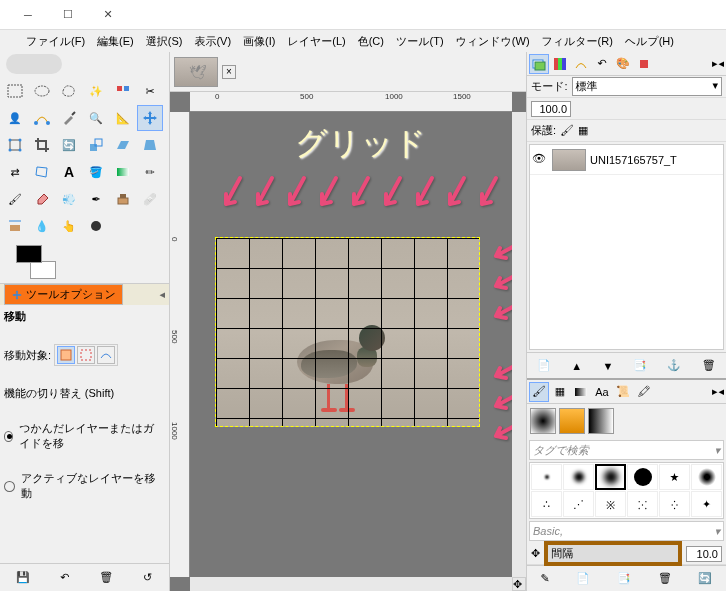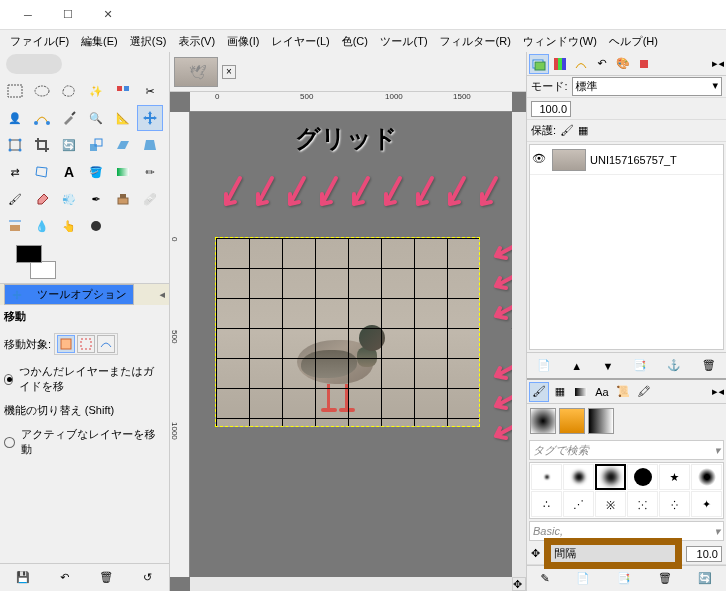--- a/index.html
+++ b/index.html
@@ -1,36 +1,36 @@
 <!DOCTYPE html>
 <html><head>
 <meta charset="utf-8">
 <style>
 *{margin:0;padding:0;box-sizing:border-box;font-family:"MS Gothic","Meiryo",sans-serif;font-size:11px}
 body{background:#f0f0f0;width:726px;height:591px;overflow:hidden}
 .titlebar{height:30px;background:#fff;display:flex;align-items:center;padding:0 8px;border-bottom:1px solid #ddd}
 .titlebar-title{flex:1;color:#444}
 .titlebar-btn{width:40px;height:28px;display:flex;align-items:center;justify-content:center;color:#444}
-.menubar{height:22px;background:#f0f0f0;display:flex;align-items:center;padding:0 4px}
+.menubar{height:22px;background:#f0f0f0;display:flex;align-items:center;padding:0 20px}
 .menubar-item{padding:3px 6px;color:#000}
 .main{display:flex;height:539px}
 .left-panel{width:170px;background:#f0f0f0;border-right:1px solid #ccc;display:flex;flex-direction:column}
 .toolbox-header{height:24px;display:flex;align-items:center;padding:2px}
 .wilber{width:56px;height:20px;background:#ddd;border-radius:10px;margin-left:4px}
 .tool-grid{display:grid;grid-template-columns:repeat(6,26px);gap:1px;padding:2px}
 .tool{width:26px;height:26px;display:flex;align-items:center;justify-content:center;border:1px solid transparent}
 .tool.sel{background:#cde;border:1px solid #7af}
 .tool svg{width:18px;height:18px}
 .fg-bg{margin:4px;position:relative;width:40px;height:34px}
 .fg-sw{position:absolute;width:26px;height:18px;background:#000;border:1px solid #999;top:0;left:12px}
 .bg-sw{position:absolute;width:26px;height:18px;background:#fff;border:1px solid #999;bottom:0;left:26px}
 .opt-header{height:22px;border-top:1px solid #ccc;display:flex;align-items:center;padding:2px 4px;background:#ece9d8}
-.opt-header .tab{border:1px solid #bbb;padding:2px 6px;background:#3b82f6;display:flex;align-items:center;gap:14px}
+.opt-header .tab{border:1px solid #bbb;padding:2px 6px;background:#f97316;display:flex;align-items:center;gap:3px}
 .opt-body{flex:1;padding:4px;font-size:11px}
-.opt-row{margin:9px 0;display:flex;align-items:center;gap:3px}
+.opt-row{margin:20px 0;display:flex;align-items:center;gap:3px}
 .opt-box{border:1px solid #ccc;padding:1px;display:inline-flex}
 .opt-btn{width:18px;height:18px;border:1px solid #bbb;display:flex;align-items:center;justify-content:center;margin:0 1px}
 .opt-btn.sel{background:#cde;border-color:#7af}
 .radio{width:11px;height:11px;border:1px solid #666;border-radius:50%;display:inline-block;margin-right:3px;position:relative}
 .radio.checked::after{content:"";position:absolute;width:5px;height:5px;background:#000;border-radius:50%;top:2px;left:2px}
 .bottom-icons{height:28px;border-top:1px solid #ccc;display:flex;align-items:center;justify-content:space-around;padding:2px}
 .center{flex:1;background:#787878;display:flex;flex-direction:column;position:relative}
 .img-tab{height:40px;background:#f0f0f0;display:flex;align-items:center;padding:4px;gap:4px;border-bottom:1px solid #ccc}
 .thumb{width:44px;height:30px;border:1px solid #999;background:linear-gradient(#c8c0b8,#a8a098);position:relative}
 .thumb::after{content:"🕊";position:absolute;font-size:14px;top:6px;left:14px;color:#888}
@@ -44,21 +44,21 @@
 .pigeon{position:absolute;bottom:10px;left:65px;width:110px;height:95px}
 .body-bird{position:absolute;bottom:32px;left:16px;width:76px;height:44px;background:linear-gradient(150deg,#8a8278 0%,#a69a8c 40%,#887c70 100%);border-radius:50% 40% 45% 50%}
 .head{position:absolute;top:4px;right:6px;width:26px;height:26px;background:linear-gradient(135deg,#3b4a3e 0%,#5e5248 100%);border-radius:50%}
 .neck{position:absolute;top:26px;right:14px;width:20px;height:20px;background:linear-gradient(#4a5647,#847a68);border-radius:40%}
 .wing{position:absolute;bottom:38px;left:20px;width:56px;height:28px;background:linear-gradient(#6a6458,#8a8478);border-radius:50% 40% 50% 40%}
 .leg1{position:absolute;bottom:6px;left:46px;width:3px;height:26px;background:#d8544c}
 .leg2{position:absolute;bottom:6px;left:64px;width:3px;height:26px;background:#d8544c}
 .foot1{position:absolute;bottom:4px;left:40px;width:16px;height:4px;background:#d8544c;border-radius:2px}
 .foot2{position:absolute;bottom:4px;left:58px;width:16px;height:4px;background:#d8544c;border-radius:2px}
 .grid-overlay{position:absolute;inset:0;background-image:linear-gradient(#000 1px,transparent 1px),linear-gradient(90deg,#000 1px,transparent 1px);background-size:33px 30px}
-.annot{position:absolute;font-size:25px;font-weight:bold;color:#000000;text-shadow:1px 1px 2px #fff}
+.annot{position:absolute;font-size:32px;font-weight:normal;color:#fef9c3;text-shadow:1px 1px 2px #fff}
 .arrow{position:absolute;width:24px;height:40px}
 .arrow svg{width:100%;height:100%;filter:drop-shadow(1px 1px 1px rgba(0,0,0,0.3))}
 .scroll-v{position:absolute;top:20px;right:0;width:14px;bottom:14px;background:#e8e8e8}
 .scroll-h{position:absolute;bottom:0;left:20px;right:14px;height:14px;background:#e8e8e8}
 .nav-btn{position:absolute;bottom:0;right:0;width:14px;height:14px;background:#e8e8e8;border:1px solid #ccc}
 .status{height:24px;background:#f0f0f0;border-top:1px solid #ccc;display:flex;align-items:center;gap:4px;padding:2px 4px}
 .status-sel{width:48px;height:18px;border:1px solid #999;background:#fff;font-size:10px;padding:1px}
 .status-txt{flex:1;border:1px solid #ccc;padding:2px;background:#fff;font-size:10px;overflow:hidden;white-space:nowrap}
 .right-panel{width:200px;background:#f0f0f0;border-left:1px solid #ccc;display:flex;flex-direction:column}
 .dock-tabs{height:24px;display:flex;align-items:center;gap:1px;padding:2px;border-bottom:1px solid #ccc}
@@ -91,22 +91,22 @@
 
 <div class="menubar">
   <span class="menubar-item">ファイル(F)</span>
   <span class="menubar-item">編集(E)</span>
   <span class="menubar-item">選択(S)</span>
   <span class="menubar-item">表示(V)</span>
   <span class="menubar-item">画像(I)</span>
   <span class="menubar-item">レイヤー(L)</span>
   <span class="menubar-item">色(C)</span>
   <span class="menubar-item">ツール(T)</span>
+  <span class="menubar-item">ウィンドウ(W)</span>
   <span class="menubar-item">フィルター(R)</span>
-  <span class="menubar-item">ウィンドウ(W)</span>
   <span class="menubar-item">ヘルプ(H)</span>
 </div>
 
 <div class="main">
   <div class="left-panel">
     <div class="toolbox-header">
         <div class="wilber"></div>
       </div>
     <div class="tool-grid">
       <div class="tool">
@@ -263,25 +263,25 @@
                 <rect x="2" y="2" width="10" height="10" fill="none" stroke="#d44" stroke-dasharray="2"></rect>
               </svg>
             </span>
           <span class="opt-btn">
               <svg width="14" height="14" viewBox="0 0 14 14">
                 <path d="M2 10 Q7 2 12 10" stroke="#48d" fill="none"></path>
               </svg>
             </span>
         </span>
       </div>
+      <div class="opt-row">機能の切り替え (Shift)</div>
       <div class="opt-row">
           <span class="radio checked"></span>
           <span>つかんだレイヤーまたはガイドを移</span>
         </div>
-      <div class="opt-row">機能の切り替え (Shift)</div>
       <div class="opt-row">
           <span class="radio"></span>
           <span>アクティブなレイヤーを移動</span>
         </div>
     </div>
     <div class="bottom-icons">
       <span>💾</span>
       <span>↶</span>
       <span>🗑</span>
       <span>↺</span>
@@ -486,21 +486,21 @@
       <div class="brush-cell">⁙</div>
       <div class="brush-cell">⁛</div>
       <div class="brush-cell">✦</div>
     </div>
     <div class="search-row">
           <span>Basic,</span>
           <span style="margin-left:auto">▾</span>
         </div>
     <div class="prop-row">
       <span>✥</span>
-      <span style="flex:1;background:#ddd;border:7px solid #a16207;padding:1px 3px">間隔</span>
+      <span style="flex:1;background:#ddd;border:4px solid #a16207;padding:1px 3px">間隔</span>
       <span class="prop-val" style="width:36px">10.0</span>
     </div>
     <div class="layer-btns">
       <span>✎</span>
       <span>📄</span>
       <span>📑</span>
       <span>🗑</span>
       <span>🔄</span>
     </div>
     </div>

